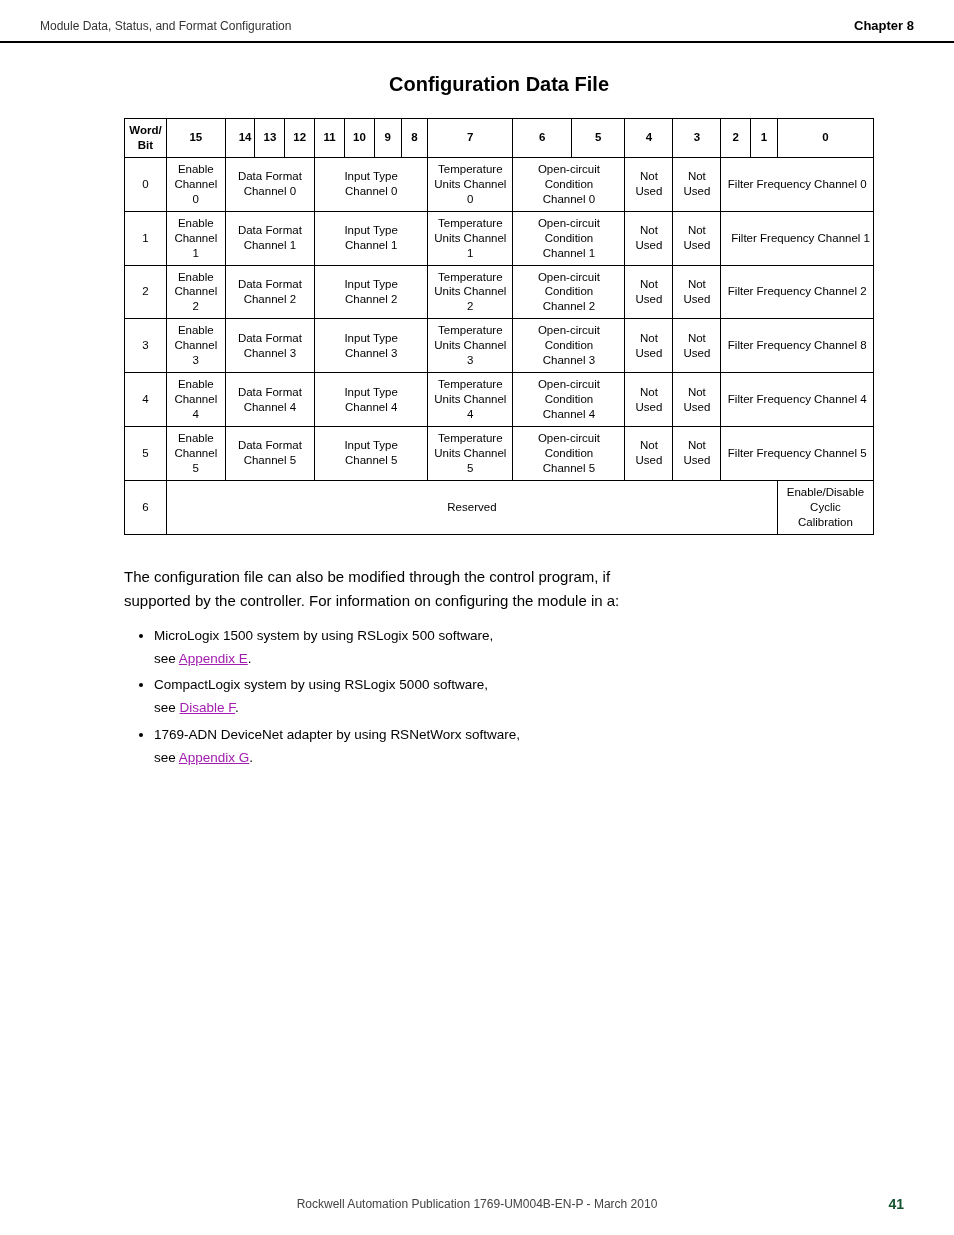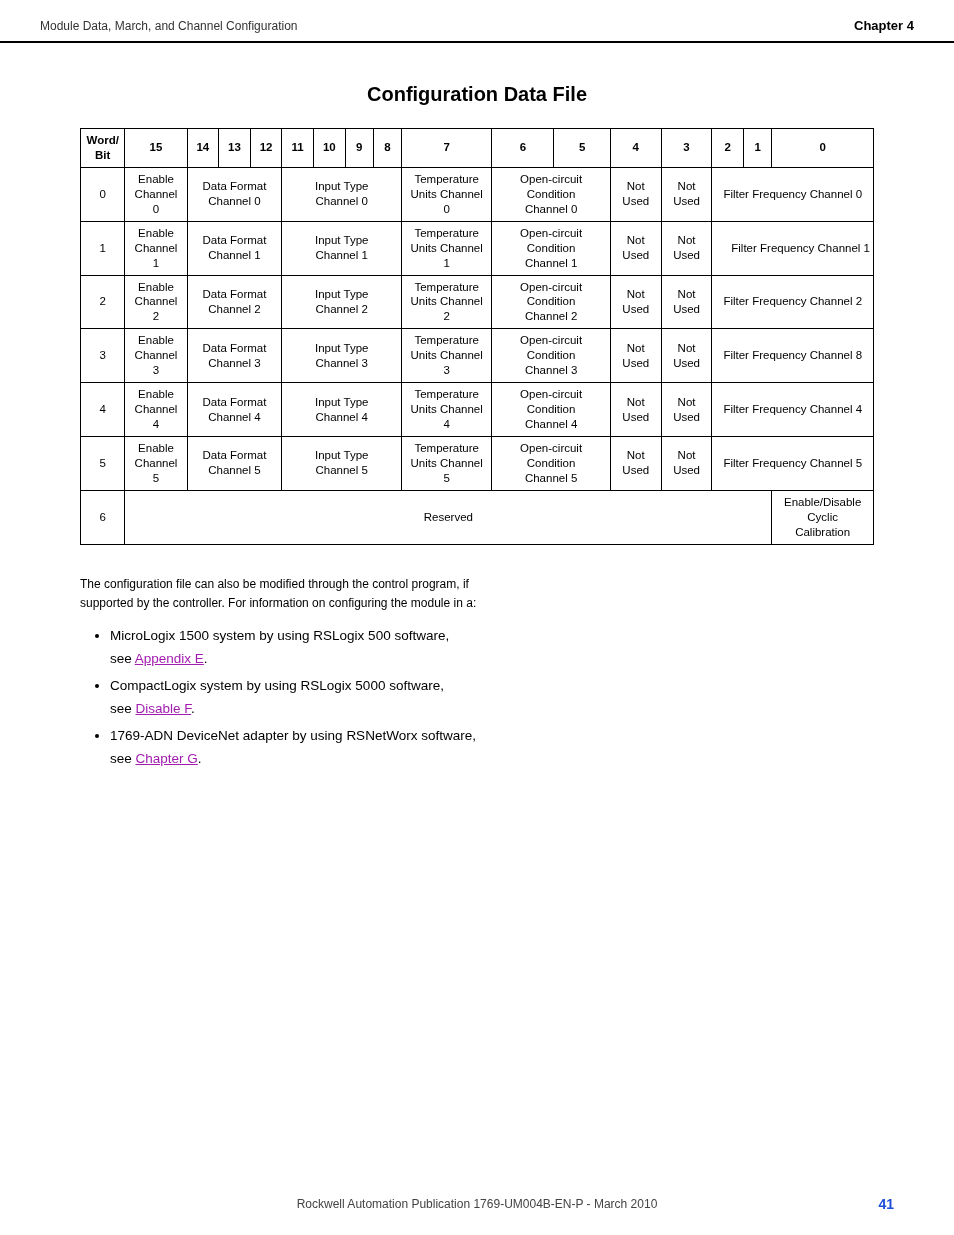--- a/index.html
+++ b/index.html
@@ -28,21 +28,22 @@
     }
     .header-title {
       font-size: 12px;
       color: #333;
     }
     .header-chapter {
       font-size: 13px;
       font-weight: bold;
     }
     .content {
-      padding: 40px 80px 60px 80px;
+      padding: 30px 80px 60px 80px;
+      margin-left: 44px;
     }
     .page-title {
       text-align: center;
       font-size: 20px;
       font-weight: bold;
       margin-bottom: 22px;
     }
     .intro-text {
       text-align: center;
       font-size: 14px;
@@ -64,37 +65,37 @@
     }
     table.config-table th {
       font-weight: bold;
       background: #fff;
     }
     table.config-table .word-bit-col {
       width: 38px;
       font-weight: bold;
     }
     table.config-table .col-15 { width: 55px; }
-    table.config-table .col-14 { width: 28px; }
+    table.config-table .col-14 { width: 28px; text-align: right; }
     table.config-table .col-13 { width: 28px; }
     table.config-table .col-12 { width: 28px; }
     table.config-table .col-11 { width: 28px; }
     table.config-table .col-10 { width: 28px; }
     table.config-table .col-9  { width: 25px; }
     table.config-table .col-8  { width: 25px; }
     table.config-table .col-7  { width: 80px; }
     table.config-table .col-6  { width: 55px; }
     table.config-table .col-5  { width: 50px; }
     table.config-table .col-4  { width: 45px; }
     table.config-table .col-3  { width: 45px; }
     table.config-table .col-2  { width: 28px; }
     table.config-table .col-1  { width: 25px; }
     table.config-table .col-0  { width: 90px; }
     .body-text {
-      font-size: 12px;
+      font-size: 15px;
       line-height: 1.6;
       margin-bottom: 12px;
     }
     .bullet-list {
       margin-left: 30px;
       margin-bottom: 12px;
     }
     .bullet-list li {
       font-size: 13.5px;
       line-height: 1.7;
@@ -111,33 +112,33 @@
       left: 0;
       right: 0;
       display: flex;
       justify-content: center;
       align-items: center;
       font-size: 12px;
       color: #444;
     }
     .footer-page-num {
       position: absolute;
-      right: 60px;
+      right: 50px;
       font-weight: bold;
       font-size: 14px;
-      color: #1d4ed8;
+      color: #14532d;
     }
   </style>
 </head>
 <body>
 
 <div class="page">
   <div class="header">
-    <span class="header-title">Module Data, March, and Channel Configuration</span>
-    <span class="header-chapter">Chapter 4</span>
+    <span class="header-title">Module Data, Status, and Format Configuration</span>
+    <span class="header-chapter">Chapter 8</span>
   </div>
 
   <div class="content">
     <div class="page-title">Configuration Data File</div>
 
 
     <table class="config-table">
       <thead>
         <tr>
           <th class="word-bit-col">Word/<br>Bit</th>
@@ -305,21 +306,21 @@
       <li>
         MicroLogix 1500 system by using RSLogix 500 software,<br>
         see <a class="link" href="#">Appendix E</a>.
       </li>
       <li>
         CompactLogix system by using RSLogix 5000 software,<br>
         see <a class="link" href="#">Disable F</a>.
       </li>
       <li>
         1769-ADN DeviceNet adapter by using RSNetWorx software,<br>
-        see <a class="link" href="#">Chapter G</a>.
+        see <a class="link" href="#">Appendix G</a>.
       </li>
     </ul>
 
   </div>
 
   <div class="footer">
     <span>Rockwell Automation Publication 1769-UM004B-EN-P - March 2010</span>
     <span class="footer-page-num">41</span>
   </div>
 </div>

